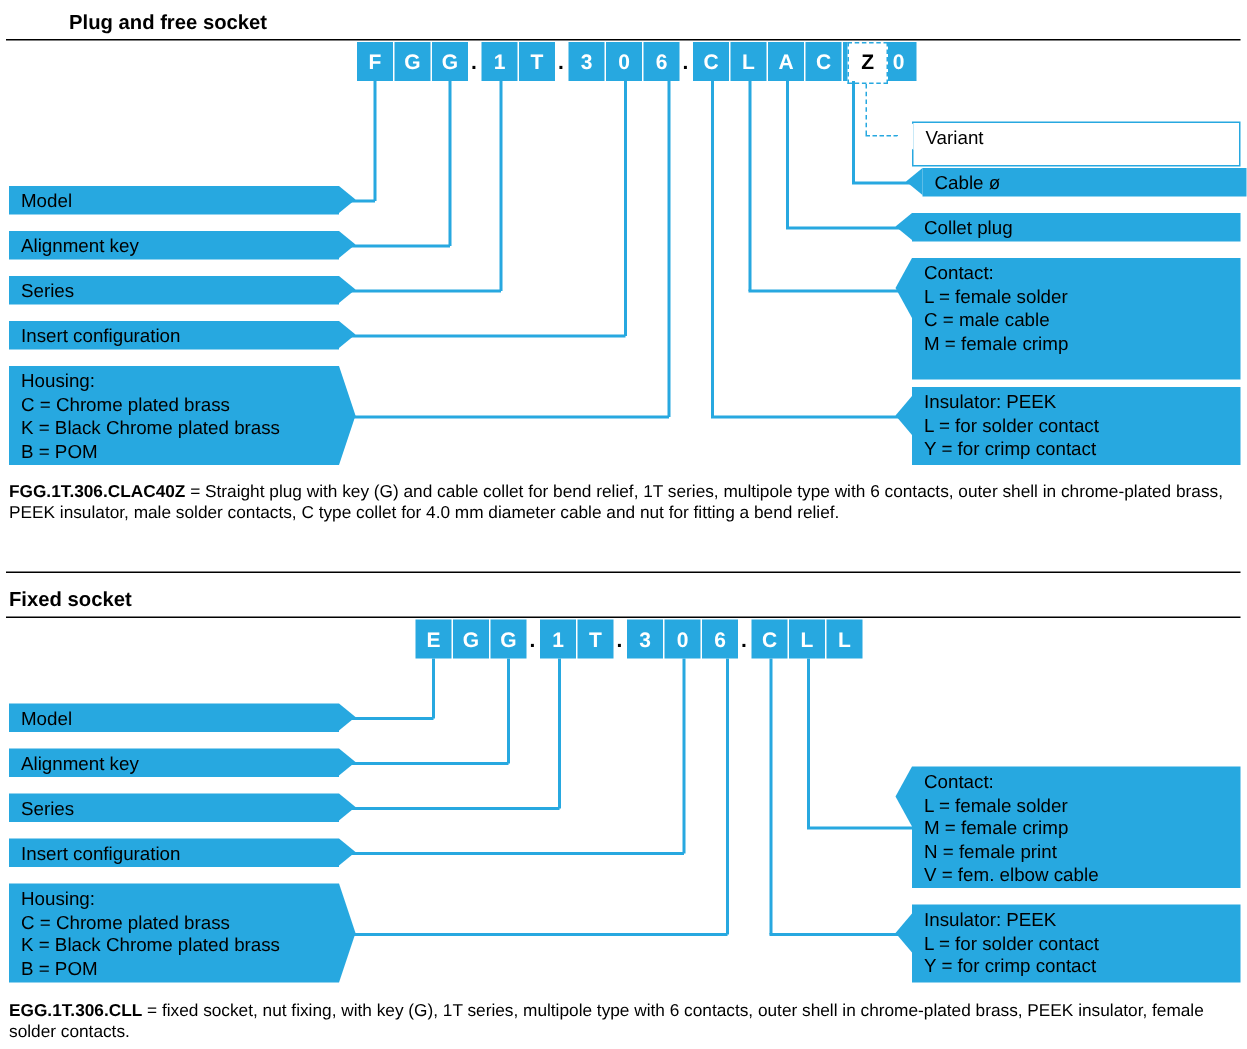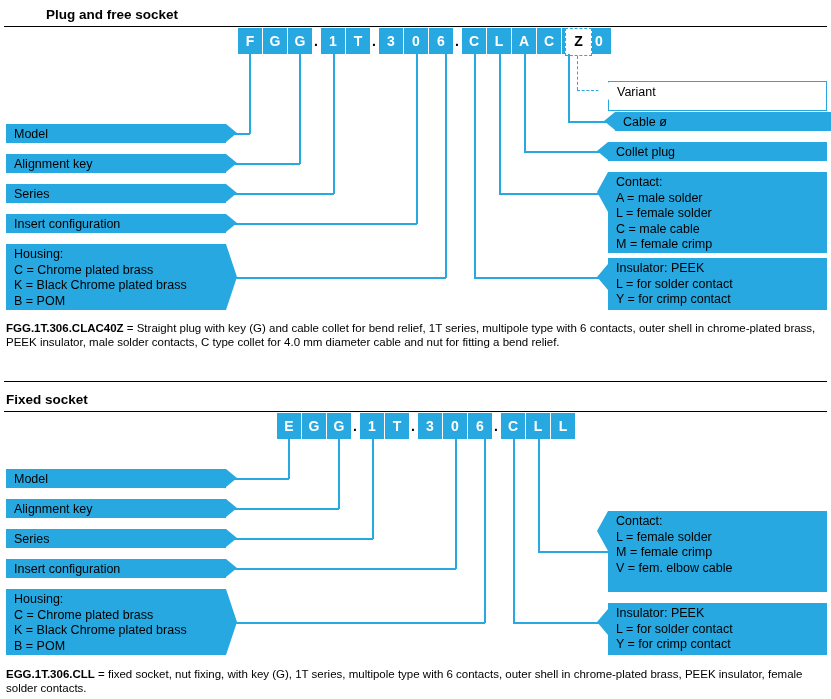--- a/index.html
+++ b/index.html
@@ -195,21 +195,20 @@
 <div class="lbl-right" style="left:615px;top:112px;width:219px;height:19px;">
   <span class="line">Cable ø</span>
   <span class="arrow" style="border-top:9.5px solid transparent;border-bottom:9.5px solid transparent;"></span>
 </div>
 <div class="lbl-right" style="left:608px;top:142px;width:219px;height:19px;">
   <span class="line">Collet plug</span>
   <span class="arrow" style="border-top:9.5px solid transparent;border-bottom:9.5px solid transparent;"></span>
 </div>
 <div class="lbl-right" style="left:608px;top:172px;width:219px;height:81px;line-height:15.5px;">
   <span class="line">Contact:</span>
-  <span class="line">A = male solder</span>
   <span class="line">L = female solder</span>
   <span class="line">C = male cable</span>
   <span class="line">M = female crimp</span>
   <span class="arrow" style="border-top:20.5px solid transparent;border-bottom:20.5px solid transparent;top:0;"></span>
 </div>
 <div class="lbl-right" style="left:608px;top:258px;width:219px;height:52px;line-height:15.5px;">
   <span class="line">Insulator: PEEK</span>
   <span class="line">L = for solder contact</span>
   <span class="line">Y = for crimp contact</span>
   <span class="arrow" style="border-top:13px solid transparent;border-bottom:13px solid transparent;top:6px;"></span>
@@ -280,20 +279,21 @@
   <span class="line">C = Chrome plated brass</span>
   <span class="line">K = Black Chrome plated brass</span>
   <span class="line">B = POM</span>
   <span class="arrow" style="border-top-width:33px;border-bottom-width:33px;"></span>
 </div>
 
 <div class="lbl-right" style="left:608px;top:511px;width:219px;height:81px;line-height:15.5px;">
   <span class="line">Contact:</span>
   <span class="line">L = female solder</span>
   <span class="line">M = female crimp</span>
+  <span class="line">N = female print</span>
   <span class="line">V = fem. elbow cable</span>
   <span class="arrow" style="border-top:20.5px solid transparent;border-bottom:20.5px solid transparent;top:0;"></span>
 </div>
 <div class="lbl-right" style="left:608px;top:603px;width:219px;height:52px;line-height:15.5px;">
   <span class="line">Insulator: PEEK</span>
   <span class="line">L = for solder contact</span>
   <span class="line">Y = for crimp contact</span>
   <span class="arrow" style="border-top:13px solid transparent;border-bottom:13px solid transparent;top:6px;"></span>
 </div>
 

